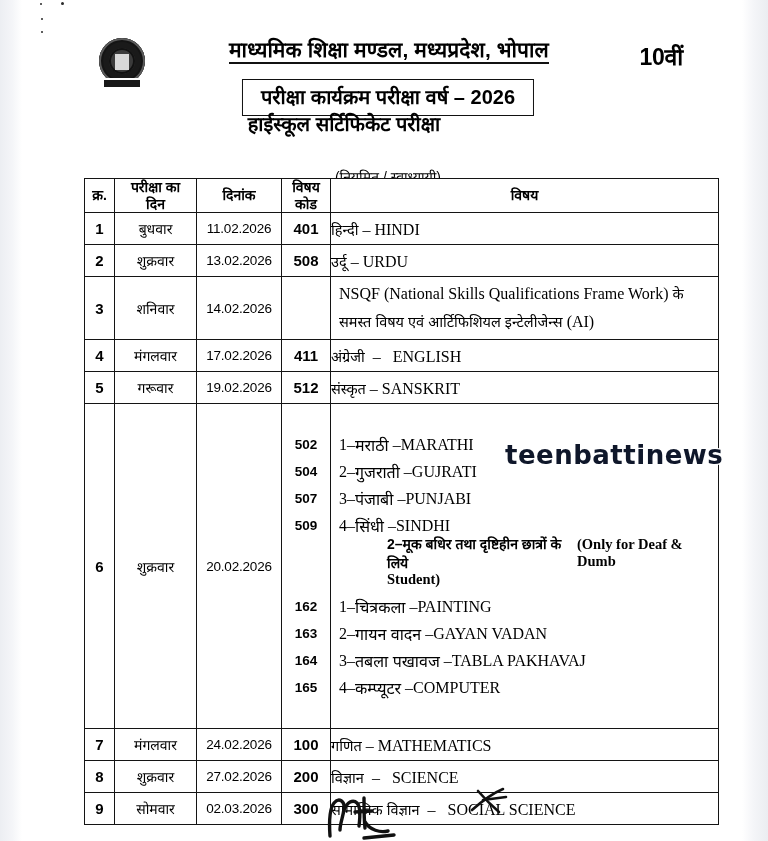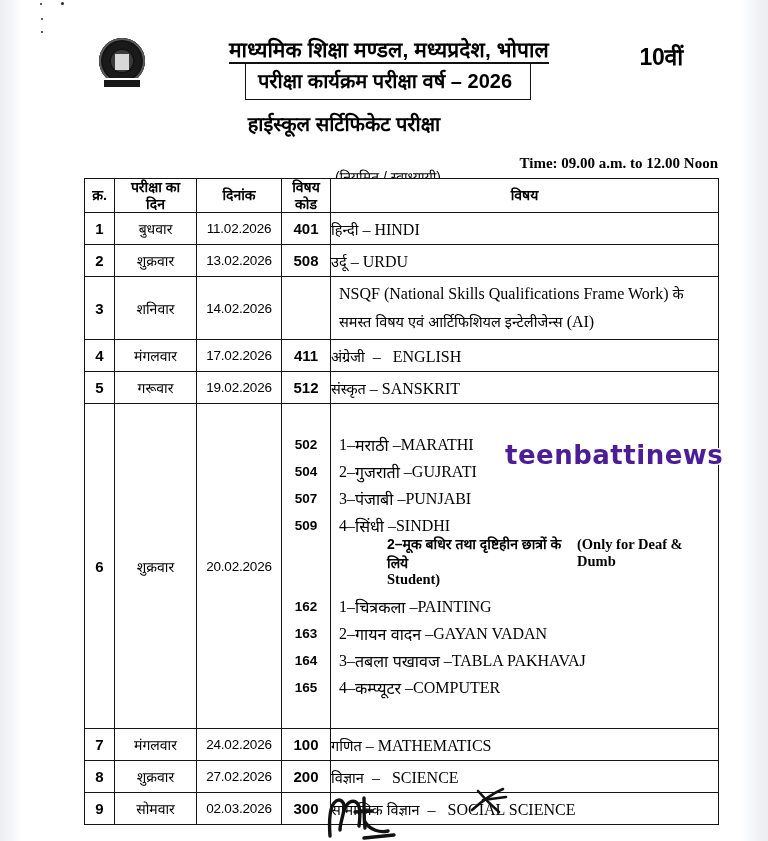--- a/index.html
+++ b/index.html
@@ -109,23 +109,23 @@
     font-size: 23px;
     font-weight: 800;
     letter-spacing: -.3px;
   }
 
   .exam-prog-box {
     position: absolute;
     left: 50%;
     transform: translateX(-50%);
     margin-left: 4px;
-    top: 63px;
+    top: 79px;
     border: 1.6px solid #111;
-    padding: 3px 18px 5px 12px;
+    padding: 3px 18px 5px 18px;
     font-size: 20px;
     font-weight: 700;
     white-space: nowrap;
     background: #fff;
   }
   .exam-prog-box .year {
     font-weight: 800;
     font-family: "Liberation Sans", sans-serif;
   }
 
@@ -298,21 +298,21 @@
   }
 
   
   .watermark {
     position: absolute;
     left: 505px;
     top: 440px;
     font-size: 26px;
     font-weight: 700;
     letter-spacing: .5px;
-    color: #4c1d95;
+    color: #0f172a;
     text-shadow: 1px 1px 0 #ffffff, -1px -1px 0 #ffffff, 1px -1px 0 #ffffff, -1px 1px 0 #ffffff;
     pointer-events: none;
     font-family: "DejaVu Sans", sans-serif;
   }
 
   
   .sig-main {
     position: absolute;
     left: 320px;
     top: 792px;
@@ -358,21 +358,20 @@
     <div class="exam-prog-box">
       <span>परीक्षा कार्यक्रम परीक्षा वर्ष –</span>
       <span class="year">2026</span>
     </div>
 
     <div class="exam-name">हाईस्कूल सर्टिफिकेट परीक्षा</div>
     <div class="exam-mode">(नियमित / स्वाध्यायी)</div>
 
     <div class="time-row">
       <div class="time-dash">-</div>
-      <div class="time-en">Time: 09.00 a.m. to 12.00 Noon</div>
     </div>
   </div>
 
   <table id="schedule-table">
     <colgroup>
       <col class="col-sn">
         <col class="col-day">
         <col class="col-date">
         <col class="col-code">
         <col class="col-subj">

